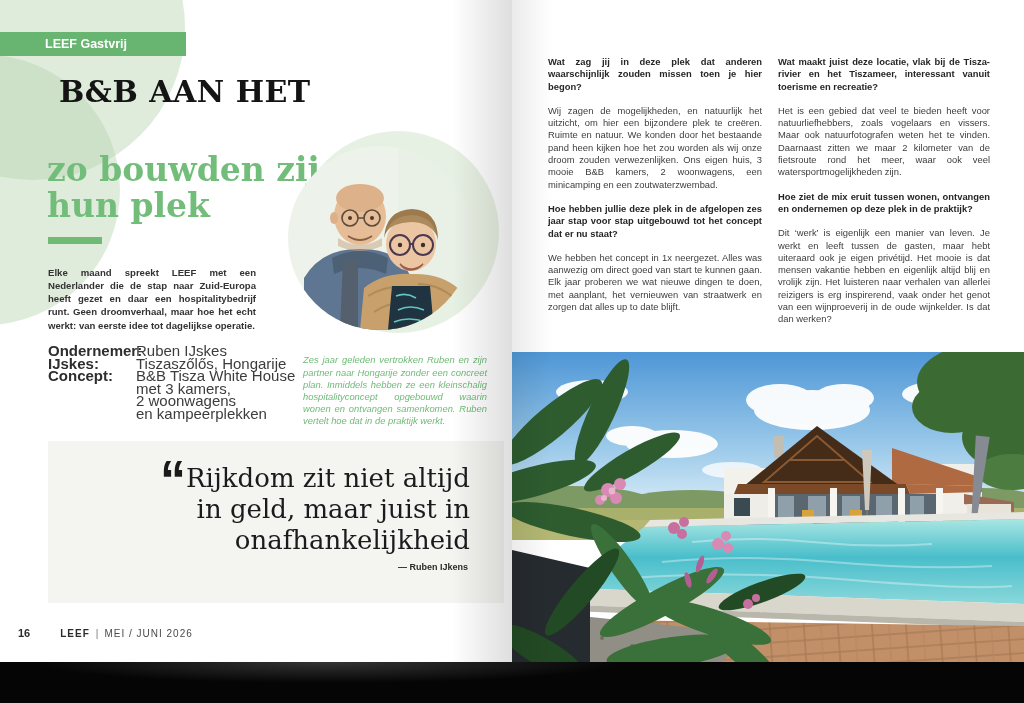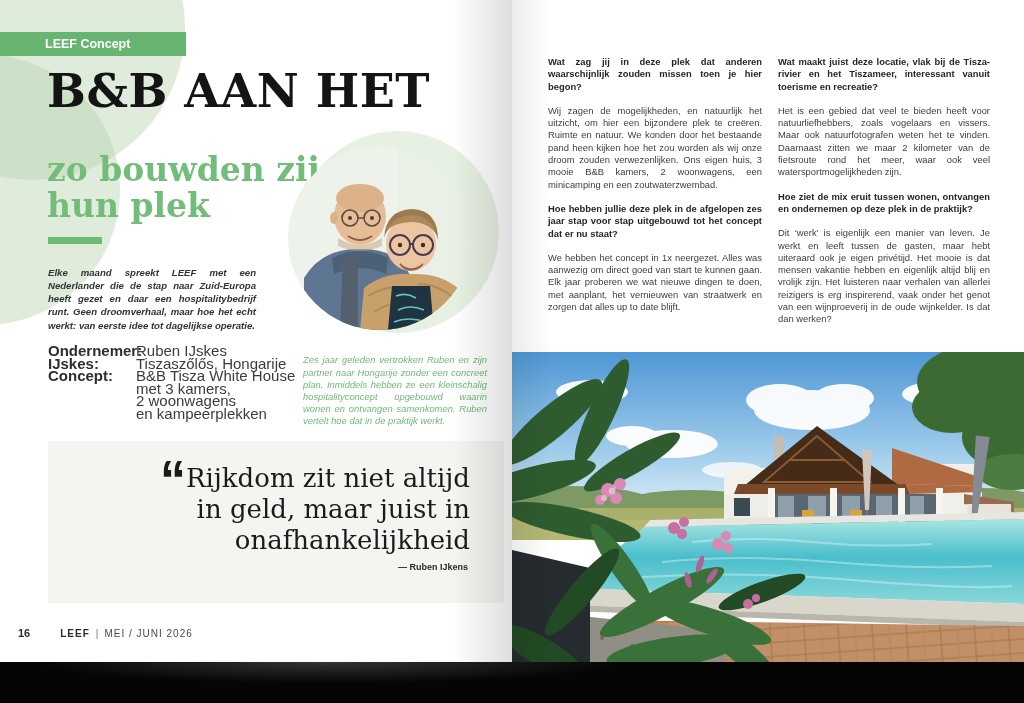--- a/index.html
+++ b/index.html
@@ -14,27 +14,27 @@
   
   #foldL{position:absolute;left:452px;top:0;width:60px;height:662px;
          background:linear-gradient(to right,rgba(0,0,0,0),rgba(0,0,0,.13));}
   #foldR{position:absolute;left:512px;top:0;width:40px;height:662px;
          background:linear-gradient(to right,rgba(0,0,0,.08),rgba(0,0,0,0));}
   #pageShadow{position:absolute;left:0;top:662px;width:1024px;height:41px;
          background:radial-gradient(ellipse 420px 30px at 32% 0%,rgba(90,90,90,.55),rgba(0,0,0,0) 70%);}
   
   #tag{position:absolute;left:0;top:32px;width:186px;height:24px;background:#68b471;
        color:#fff;font-size:12.5px;font-weight:bold;line-height:24px;padding-left:45px;box-sizing:border-box;}
-  #title{position:absolute;left:47px;top:72px;font-family:"DejaVu Serif",serif;color:#141414;
-         font-size:46px;line-height:39px;font-weight:bold;letter-spacing:.5px;}
+  #title{position:absolute;left:59px;top:72px;font-family:"DejaVu Serif",serif;color:#141414;
+         font-size:30px;line-height:39px;font-weight:bold;letter-spacing:.5px;}
   #subtitle{position:absolute;left:47px;top:152px;font-family:"DejaVu Serif",serif;color:#72bd79;
          font-size:33px;line-height:36px;font-weight:bold;}
   #greenbar{position:absolute;left:48px;top:237px;width:54px;height:7px;background:#6fba74;}
   #intro{position:absolute;left:48px;top:256px;width:208px;font-size:9.6px;line-height:13.3px;
-         font-weight:bold;font-style:italic;color:#333;text-align:justify;}
+         font-weight:bold;color:#333;text-align:justify;}
   #details{position:absolute;left:48px;top:345px;font-size:15px;line-height:12.6px;color:#3c3c3c;}
   #details .drow{display:flex;}
   #details .dlabel{width:88px;font-weight:bold;color:#2e2e2e;}
   #details .dvalue{white-space:pre-line;}
   #lead{position:absolute;left:303px;top:345px;width:184px;font-size:9.4px;line-height:12.2px;
         font-style:italic;color:#6fbb77;text-align:justify;}
   #portrait{position:absolute;left:288px;top:146px;width:184px;height:184px;border-radius:50%;overflow:hidden;}
   #quotebox{position:absolute;left:48px;top:441px;width:456px;height:162px;background:#f4f4f1;}
   #quotemark{position:absolute;left:112px;top:12px;font-size:52px;font-weight:bold;color:#1a1a1a;
         font-family:"Liberation Sans",sans-serif;line-height:52px;}
@@ -58,21 +58,21 @@
 </head>
 <body>
 
 <div id="stage">
   <div id="spread">
 
     <div class="circ" id="circA"></div>
     <div class="circ" id="circB"></div>
     <div class="circ" id="circC"></div>
 
-    <div id="tag">LEEF Concept</div>
+    <div id="tag">LEEF Gastvrij</div>
 
     <div id="title">
       <div>B&amp;B AAN HET</div>
     </div>
     <div id="subtitle" style="white-space:pre-line">zo bouwden zij
 hun plek</div>
 
     <div id="greenbar"></div>
     <p id="intro">Elke maand spreekt LEEF met een Nederlander die de stap naar Zuid-Europa heeft gezet en daar een hospitalitybedrijf runt. Geen droomverhaal, maar hoe het echt werkt: van eerste idee tot dagelijkse operatie.</p>
 

